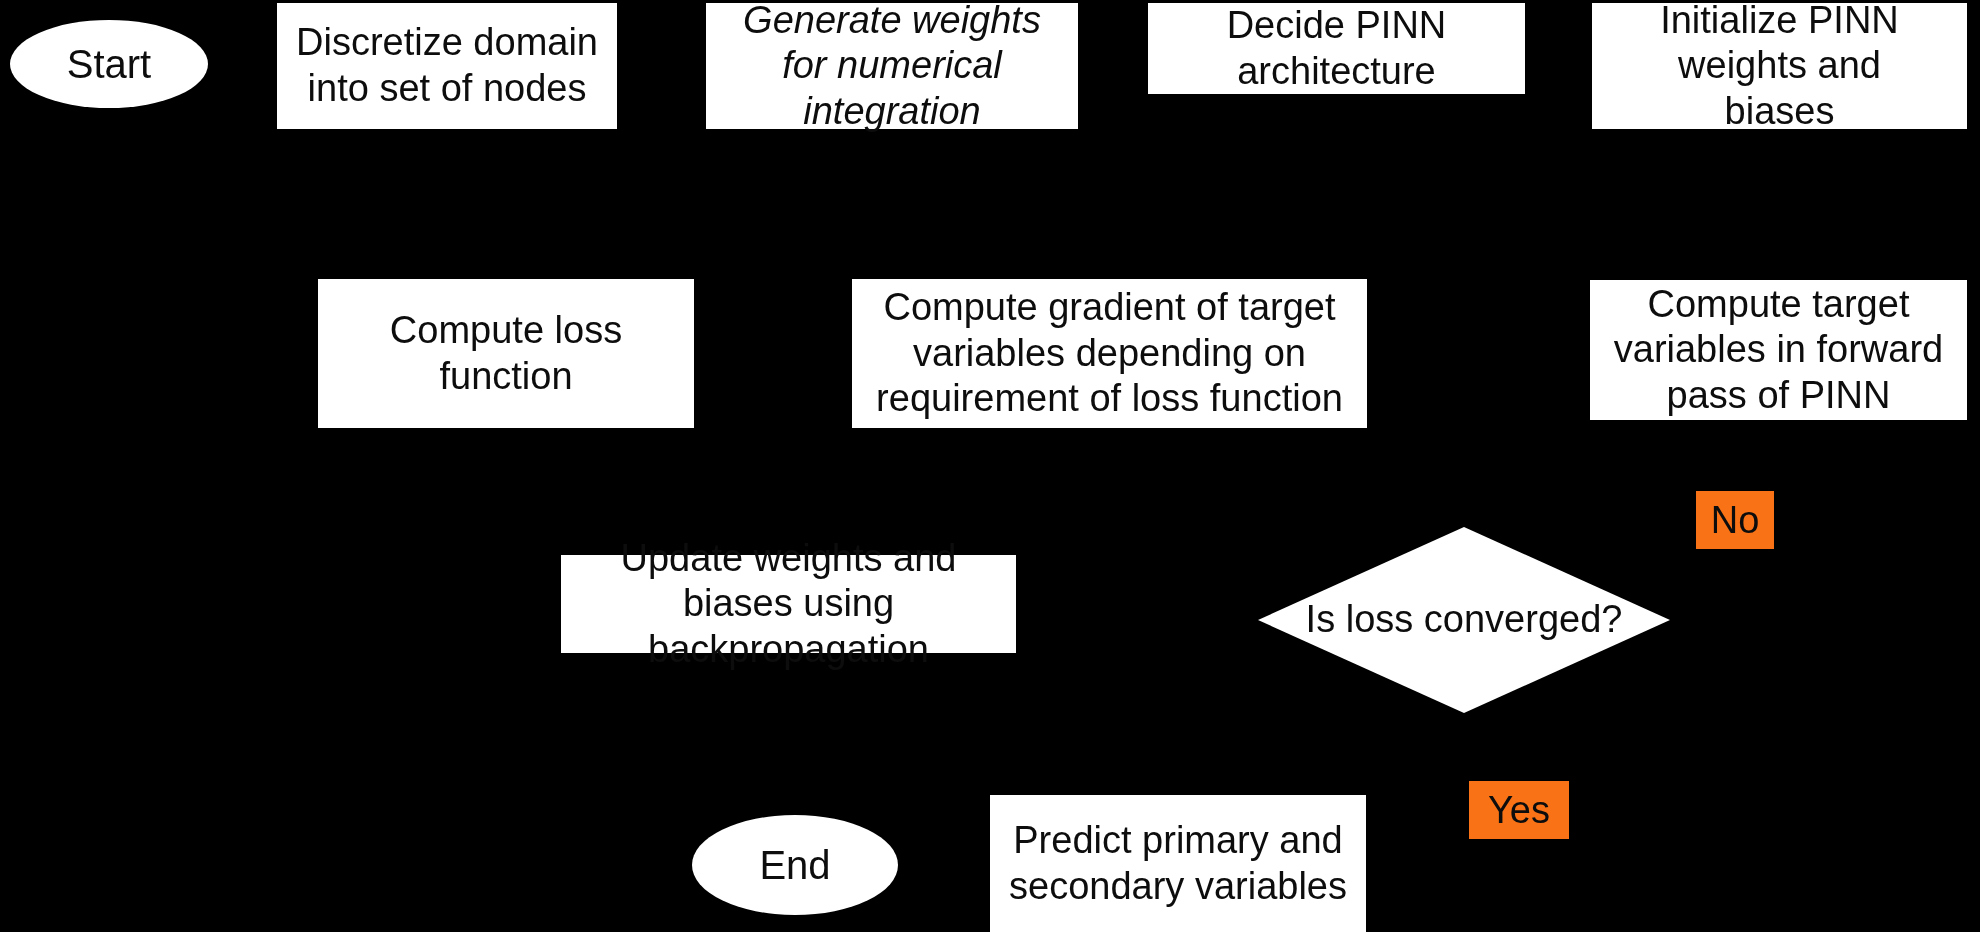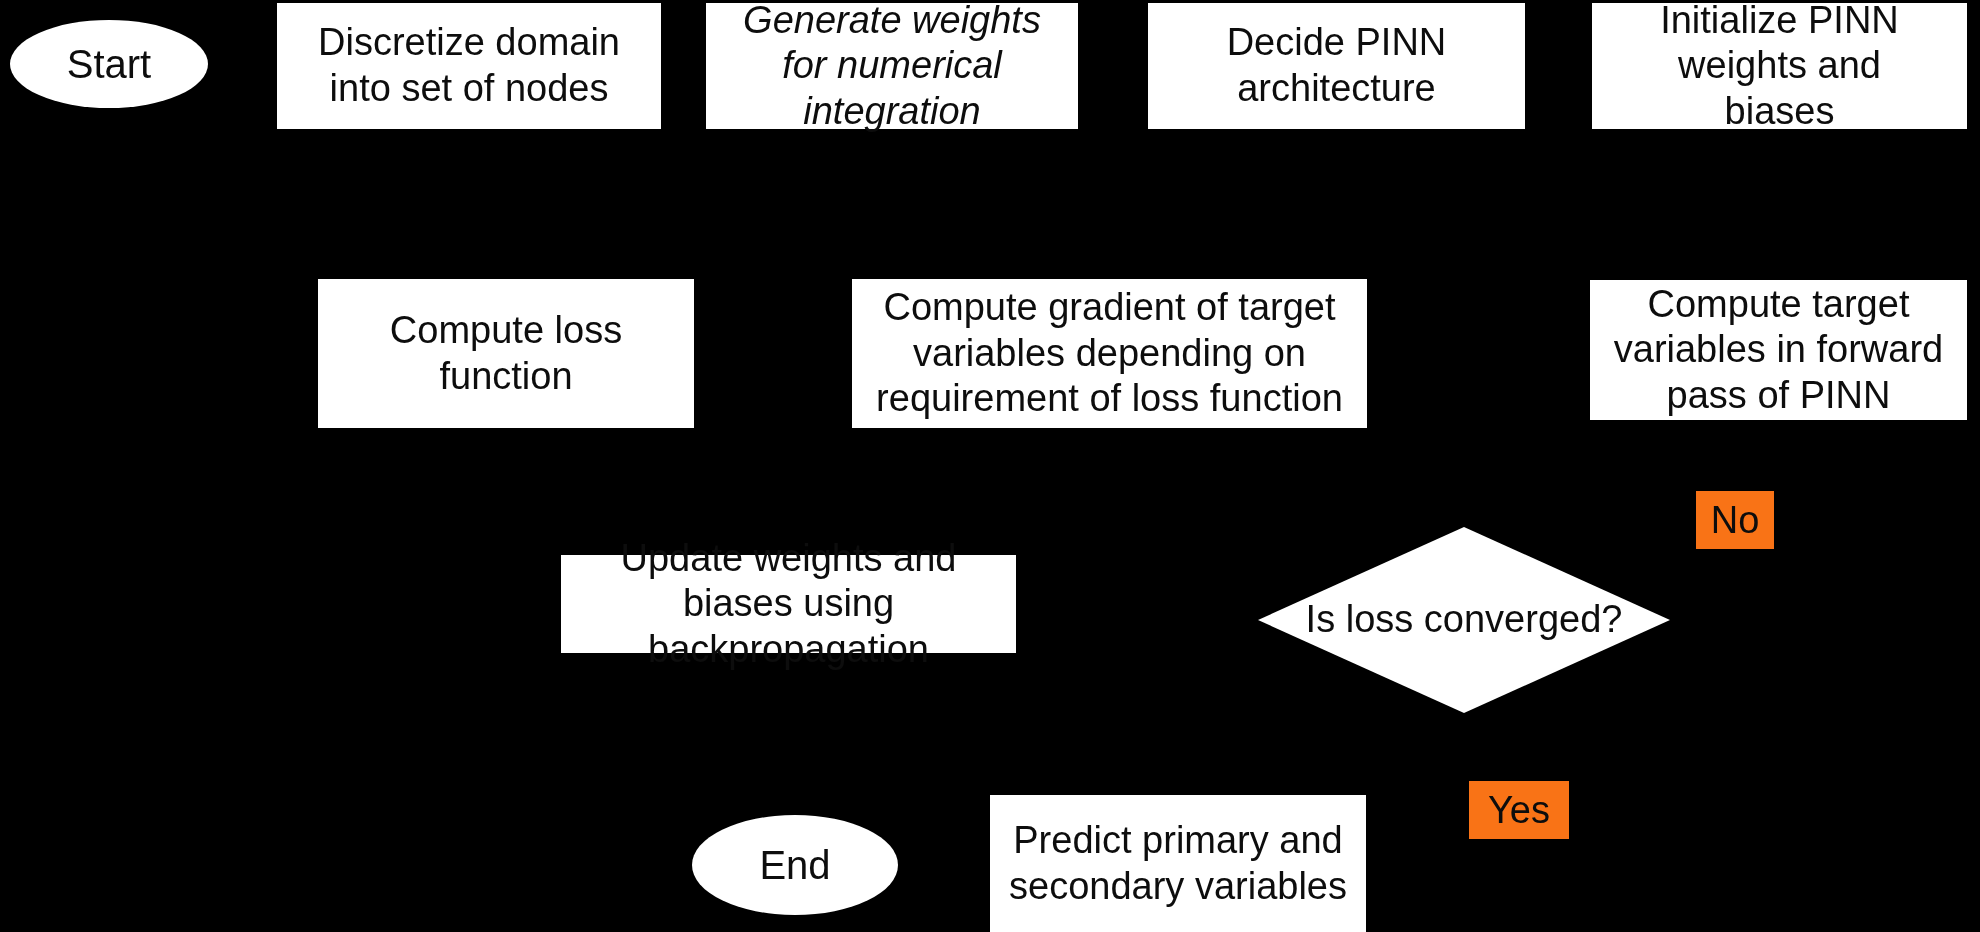--- a/index.html
+++ b/index.html
@@ -63,23 +63,23 @@
     align-items: center;
     justify-content: center;
     text-align: center;
     box-sizing: border-box;
   }
   .t-lg { font-size: 40px; }
   .t-md { font-size: 38px; }
 
   
   #start-node      { left: 10px;   top: 20px;  width: 198px; height: 88px;  font-size: 40px; }
-  #node-discretize { left: 277px;  top: 3px;   width: 384px; height: 126px; padding: 0 14px; }
+  #node-discretize { left: 277px;  top: 3px;   width: 340px; height: 126px; padding: 0 14px; }
   #node-weights    { left: 706px;  top: 3px;   width: 372px; height: 126px; padding: 0 12px; font-style: italic; }
-  #node-arch       { left: 1148px; top: 3px;   width: 377px; height: 126px; padding: 0 14px; }
+  #node-arch       { left: 1148px; top: 3px;   width: 377px; height: 91px; padding: 0 14px; }
   #node-init       { left: 1592px; top: 3px;   width: 375px; height: 126px; padding: 0 27px; }
 
   
   #node-loss       { left: 318px;  top: 279px; width: 376px; height: 149px; padding: 0 20px; }
   #node-gradient   { left: 852px;  top: 279px; width: 515px; height: 149px; padding: 0 16px; }
   #node-forward    { left: 1590px; top: 280px; width: 377px; height: 140px; padding: 0 14px; }
 
   
   #node-update     { left: 561px;  top: 555px; width: 455px; height: 98px; padding: 0 30px; }
   #decision-loss   { left: 1258px; top: 527px; width: 412px; height: 186px; font-size: 38px; }

